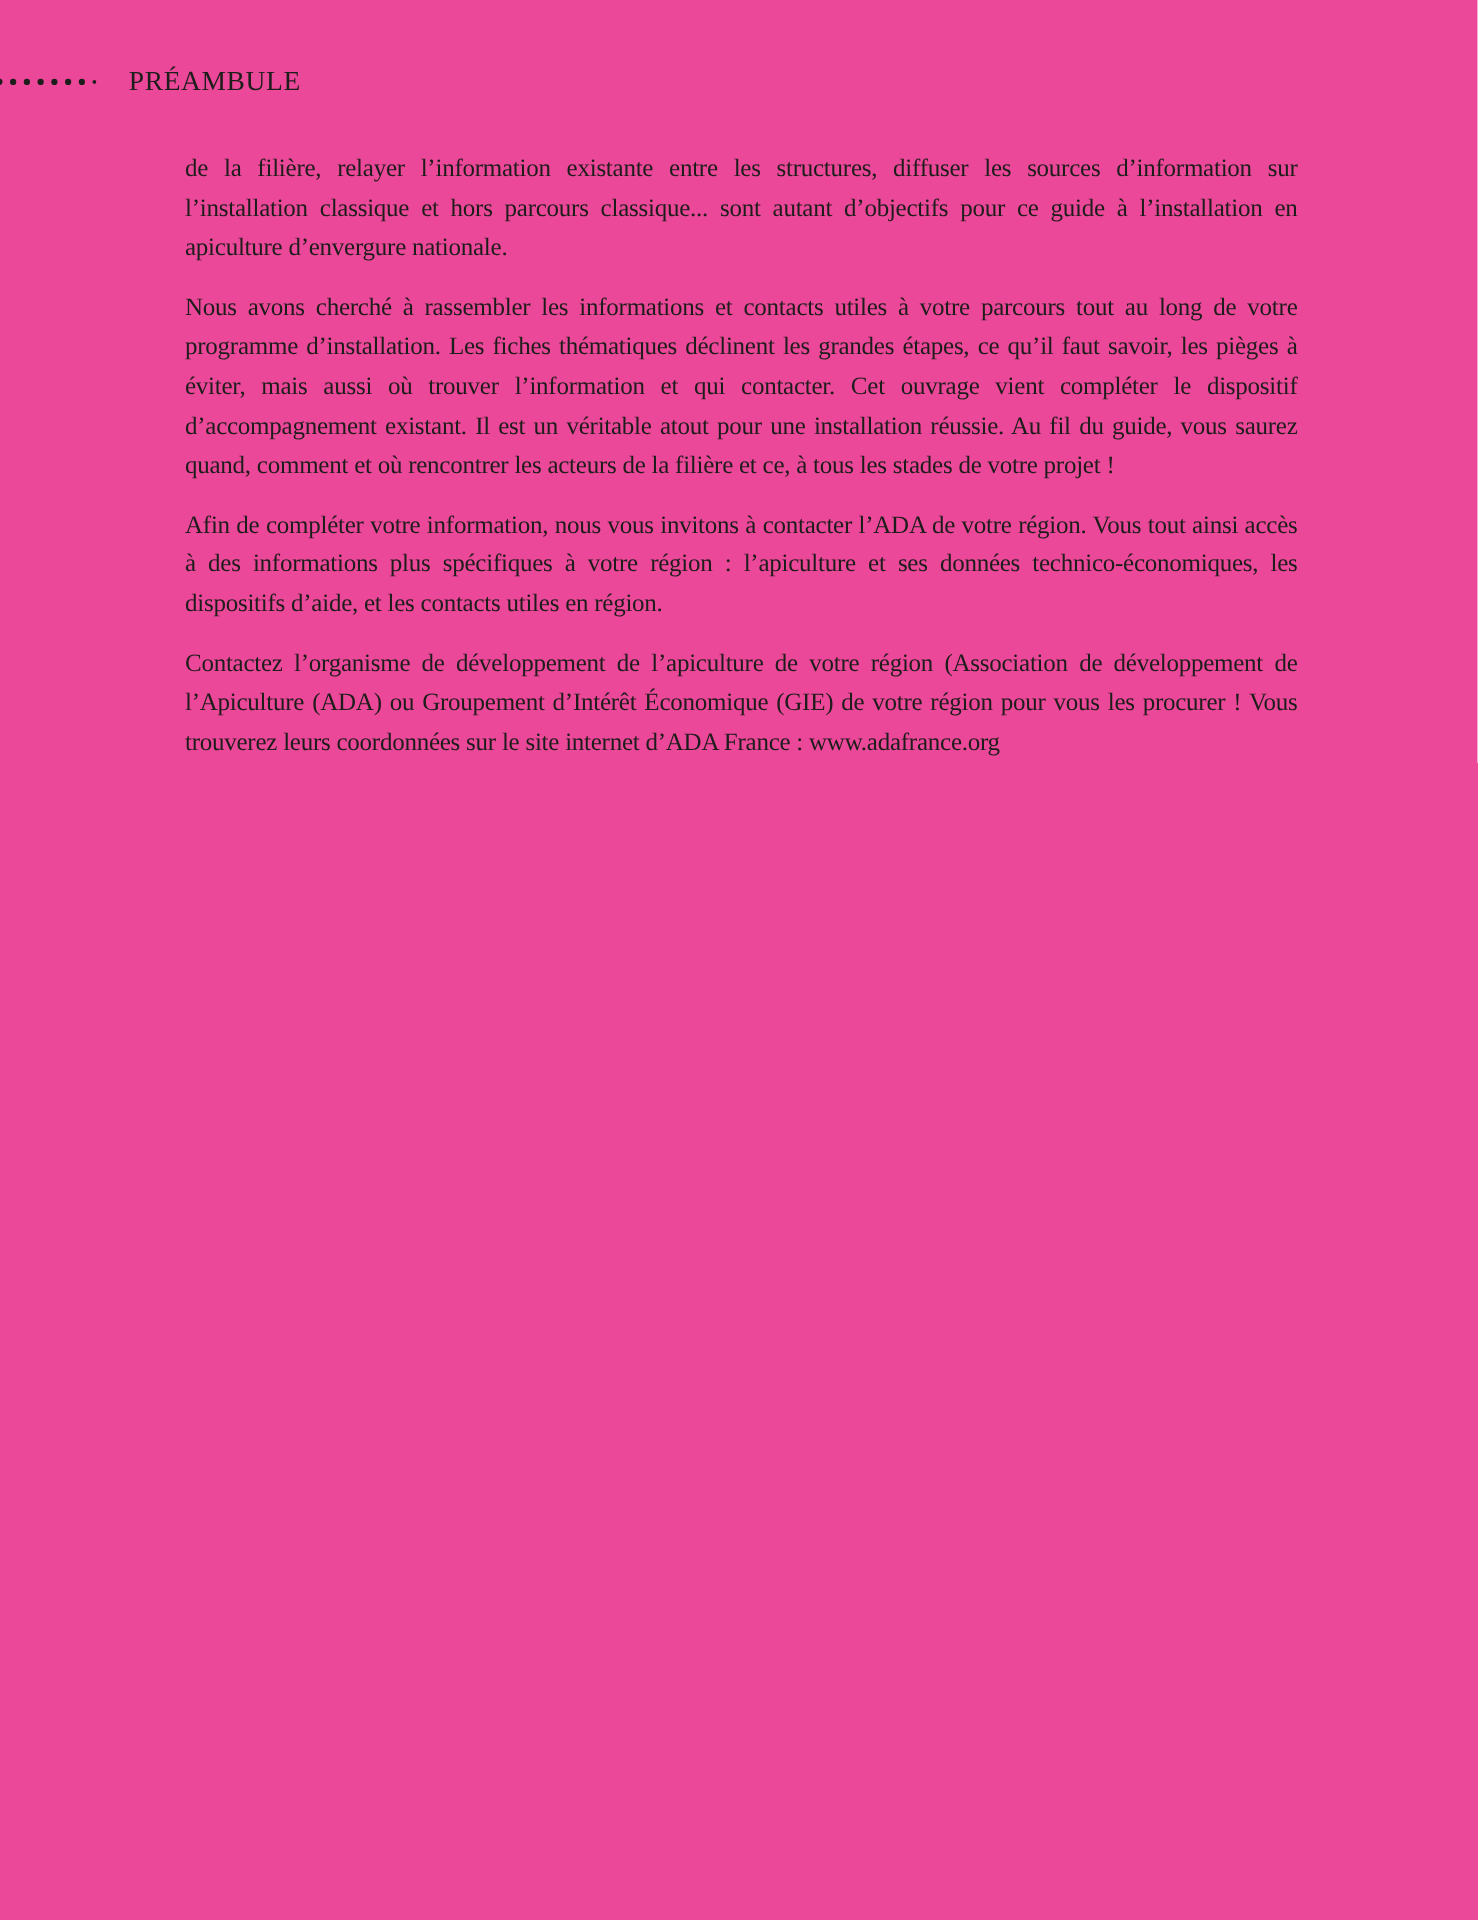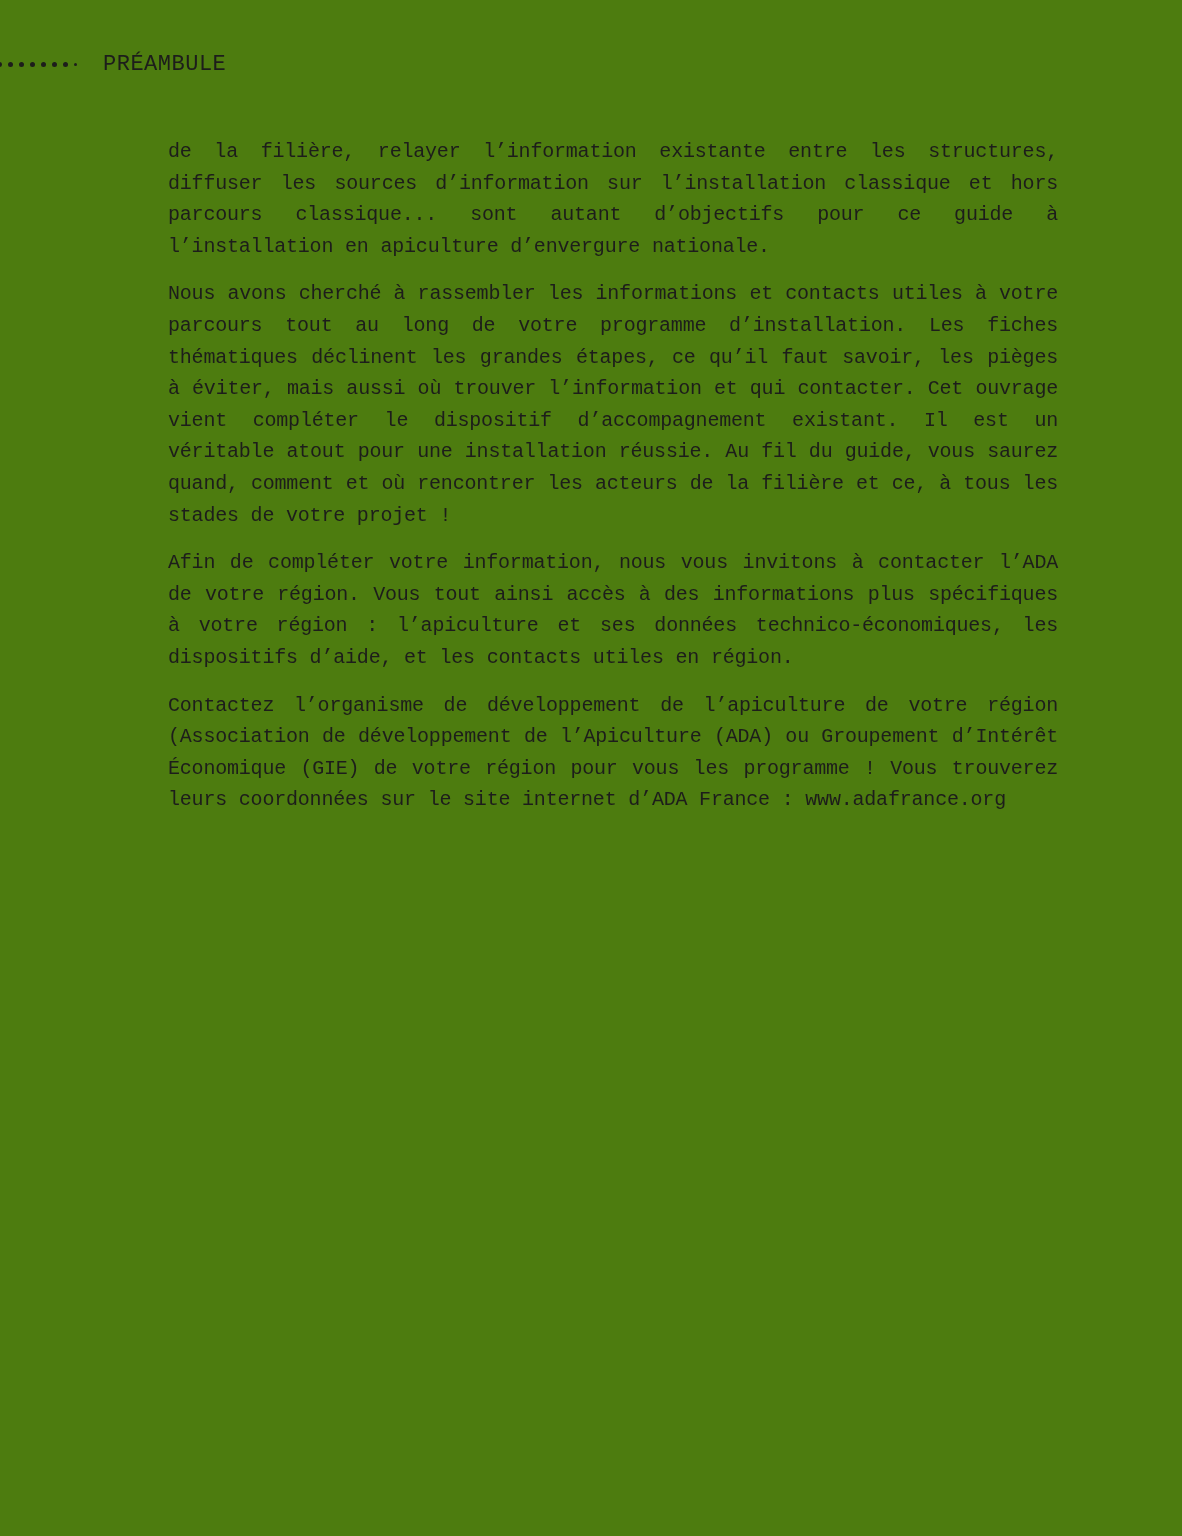--- a/index.html
+++ b/index.html
@@ -4,23 +4,23 @@
 <style>
   html, body {
     margin: 0;
     padding: 0;
     background: #ffffff;
   }
   .page {
     position: relative;
     width: 1182px;
     height: 1536px;
-    background: #4d7c0f;
+    background: #ec4899;
     overflow: hidden;
-    font-family: Liberation Mono, monospace;
+    font-family: Liberation Serif, serif;
     color: #1d1d1b;
   }
   .header {
     position: absolute;
     top: 52px;
     left: 0;
     display: flex;
     align-items: center;
   }
   .dots {
@@ -41,24 +41,23 @@
   }
   .header-title {
     margin-left: 20px;
     font-size: 22px;
     font-weight: 400;
     letter-spacing: 0.5px;
     color: #1d1d1b;
   }
   .content {
     position: absolute;
-    top: 136px;
+    top: 120px;
     left: 148px;
     width: 890px;
-    margin-left: 20px;
   }
   .content p {
     margin: 0 0 16px 0;
     font-size: 20px;
     line-height: 31.6px;
     letter-spacing: -0.2px;
     text-align: justify;
     color: #1d1d1b;
   }
 </style>
@@ -78,16 +77,16 @@
         <span class="dot"></span>
         <span class="dot dot-small"></span>
       </div>
     <div class="header-title">PRÉAMBULE</div>
   </div>
 
   <div class="content">
     <p>de la filière, relayer l’information existante entre les structures, diffuser les sources d’information sur l’installation classique et hors parcours classique... sont autant d’objectifs pour ce guide à l’installation en apiculture d’envergure nationale.</p>
     <p>Nous avons cherché à rassembler les informations et contacts utiles à votre parcours tout au long de votre programme d’installation. Les fiches thématiques déclinent les grandes étapes, ce qu’il faut savoir, les pièges à éviter, mais aussi où trouver l’information et qui contacter. Cet ouvrage vient compléter le dispositif d’accompagnement existant. Il est un véritable atout pour une installation réussie. Au fil du guide, vous saurez quand, comment et où rencontrer les acteurs de la filière et ce, à tous les stades de votre projet !</p>
     <p>Afin de compléter votre information, nous vous invitons à contacter l’ADA de votre région. Vous tout ainsi accès à des informations plus spécifiques à votre région : l’apiculture et ses données technico-économiques, les dispositifs d’aide, et les contacts utiles en région.</p>
-    <p>Contactez l’organisme de développement de l’apiculture de votre région (Association de développement de l’Apiculture (ADA) ou Groupement d’Intérêt Économique (GIE) de votre région pour vous les programme ! Vous trouverez leurs coordonnées sur le site internet d’ADA France : www.adafrance.org</p>
+    <p>Contactez l’organisme de développement de l’apiculture de votre région (Association de développement de l’Apiculture (ADA) ou Groupement d’Intérêt Économique (GIE) de votre région pour vous les procurer ! Vous trouverez leurs coordonnées sur le site internet d’ADA France : www.adafrance.org</p>
   </div>
 
 </div>
 
 </body></html>

